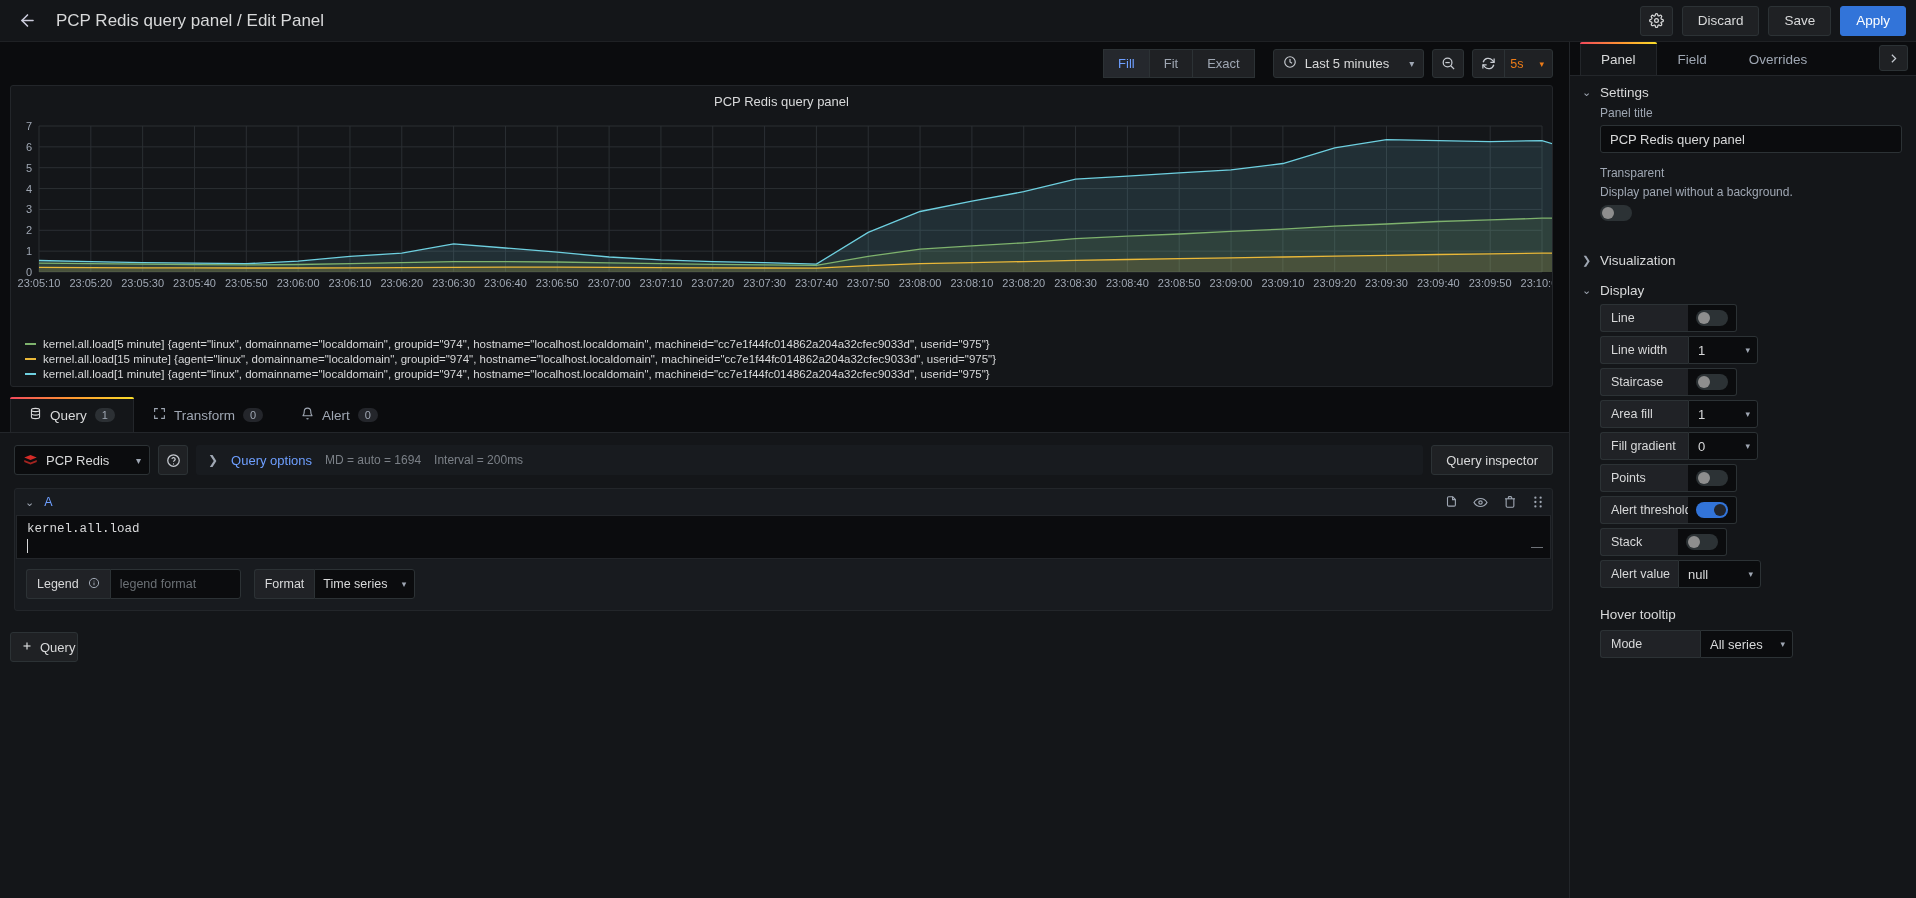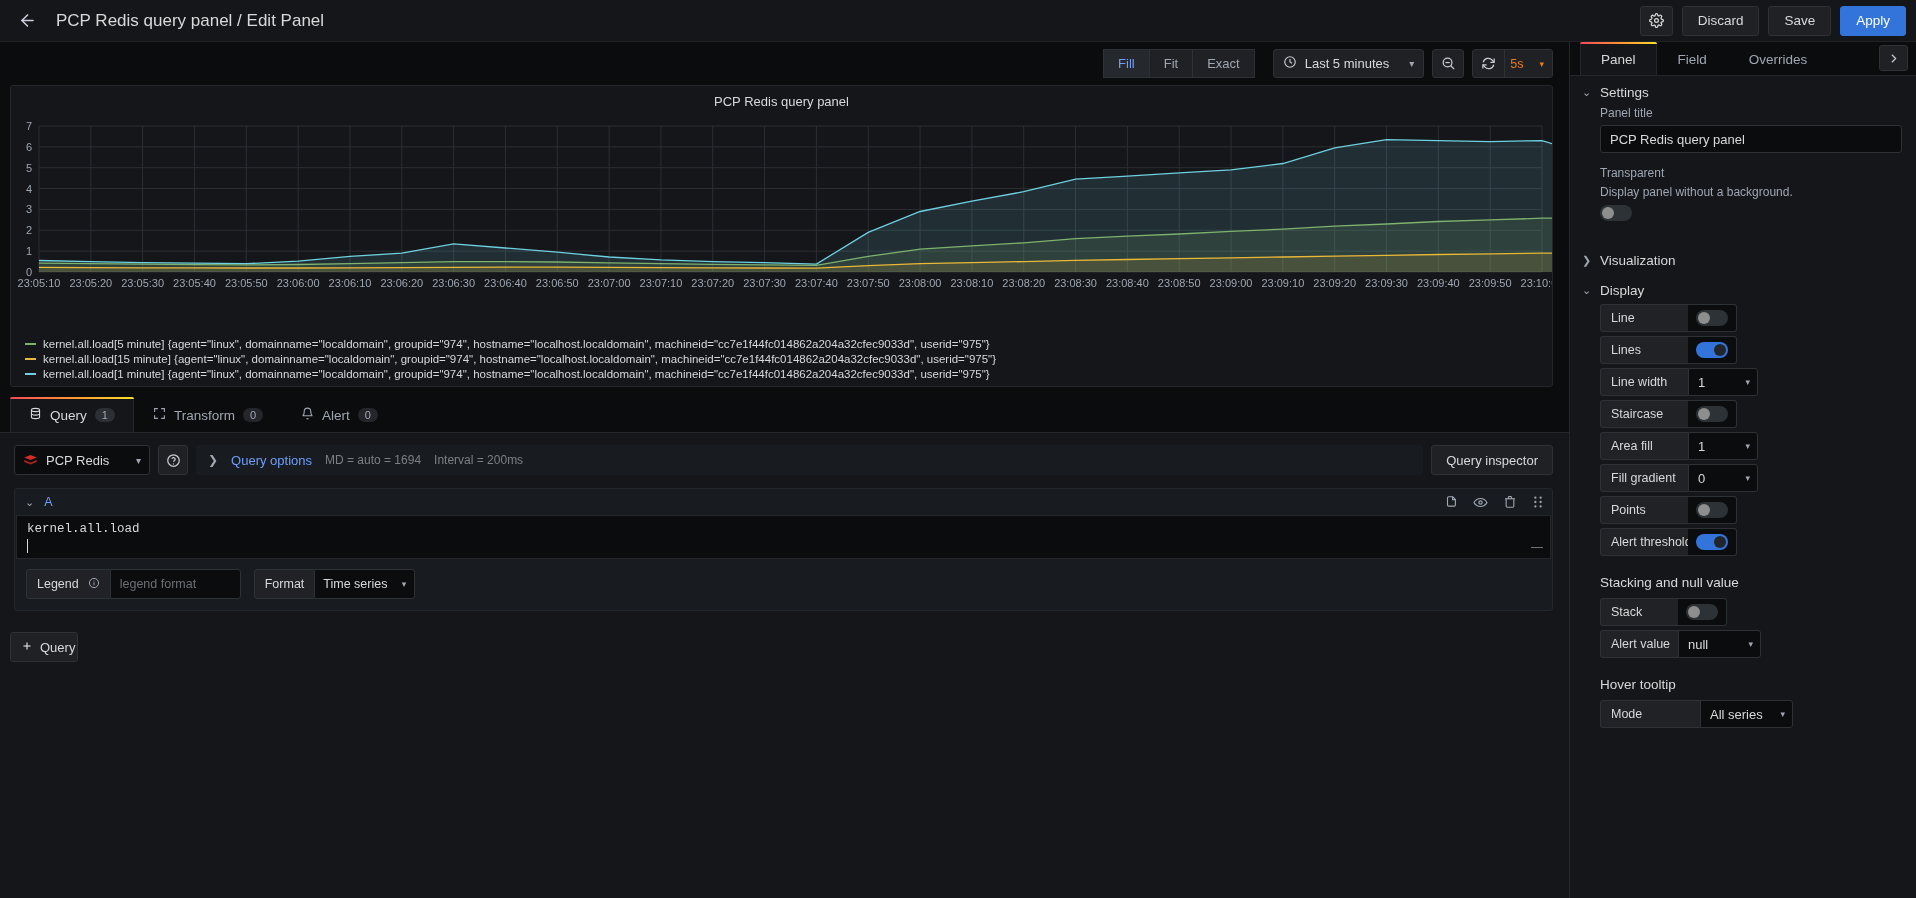--- a/index.html
+++ b/index.html
@@ -653,28 +653,20 @@
 
             <div class="row">
               <div class="row-label w88">Line</div>
               <div class="switch-wrap">
                 <div class="switch">
                     <span class="knob"></span>
                   </div>
               </div>
             </div>
 
-            <div class="row">
-              <div class="row-label w88">Lines</div>
-              <div class="switch-wrap">
-                <div class="switch on">
-                    <span class="knob"></span>
-                  </div>
-              </div>
-            </div>
 
             <div class="row">
               <div class="row-label w88">Line width</div>
               <div class="sel w70">
                 <span class="val">1</span>
                 <span class="caret">▾</span>
               </div>
             </div>
 
             <div class="row">
@@ -713,21 +705,20 @@
 
             <div class="row">
               <div class="row-label w88">Alert thresholds</div>
               <div class="switch-wrap">
                 <div class="switch on">
                     <span class="knob"></span>
                   </div>
               </div>
             </div>
 
-            <div class="sub-head">Stacking and null value</div>
 
             <div class="row">
               <div class="row-label w78" style="width:78px">Stack</div>
               <div class="switch-wrap">
                 <div class="switch">
                     <span class="knob"></span>
                   </div>
               </div>
             </div>
 

